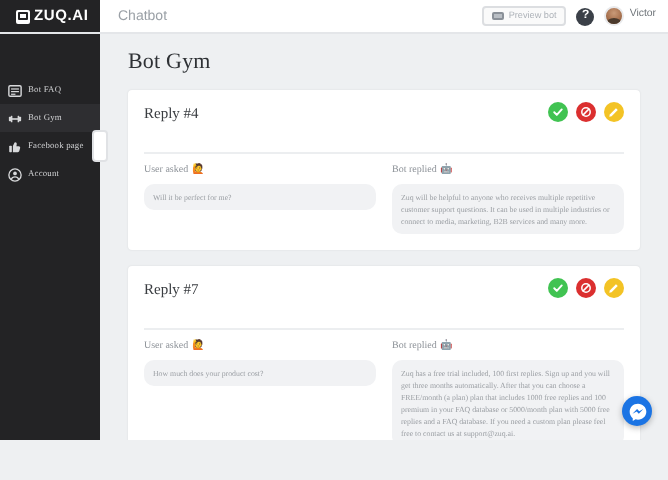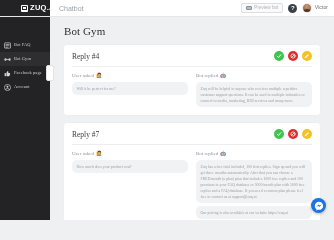--- a/index.html
+++ b/index.html
@@ -16,21 +16,21 @@
   .topbar {
     height: 17px; flex: 0 0 17px;
     display: flex; align-items: stretch;
     background: #ffffff;
     border-bottom: 1px solid #e4e6e9;
   }
   .brand {
     width: 50px; flex: 0 0 50px;
     background: #232325;
     display: flex; align-items: center; gap: 2px;
-    padding-left: 21px;
+    padding-left: 8px;
   }
   .brand-mark {
     width: 7px; height: 7px; border-radius: 1px;
     background: #ffffff; position: relative; flex: 0 0 7px;
   }
   .brand-mark::before {
     content: ""; position: absolute; left: 1.2px; top: 1.2px;
     width: 4.6px; height: 4.6px; background: #232325; border-radius: 0.5px;
   }
   .brand-mark::after {
@@ -130,21 +130,21 @@
 
   .card {
     background: #ffffff;
     border-radius: 2px;
     margin-bottom: 8px;
     padding: 6px 8px 8px 8px;
     box-shadow: 0 0 1px rgba(0,0,0,0.10);
   }
   .card-head {
     display: flex; align-items: center; justify-content: space-between;
-    padding-bottom: 5px;
+    padding-bottom: 15px;
     border-bottom: 1px solid #eceef0;
     margin-bottom: 6px;
   }
   .card-title { font-size: 7.5px; color: #3a3d41; }
   .actions { display: flex; gap: 4px; }
   .act {
     width: 10px; height: 10px; border-radius: 50%;
     display: flex; align-items: center; justify-content: center;
     cursor: pointer; flex: 0 0 10px;
   }

